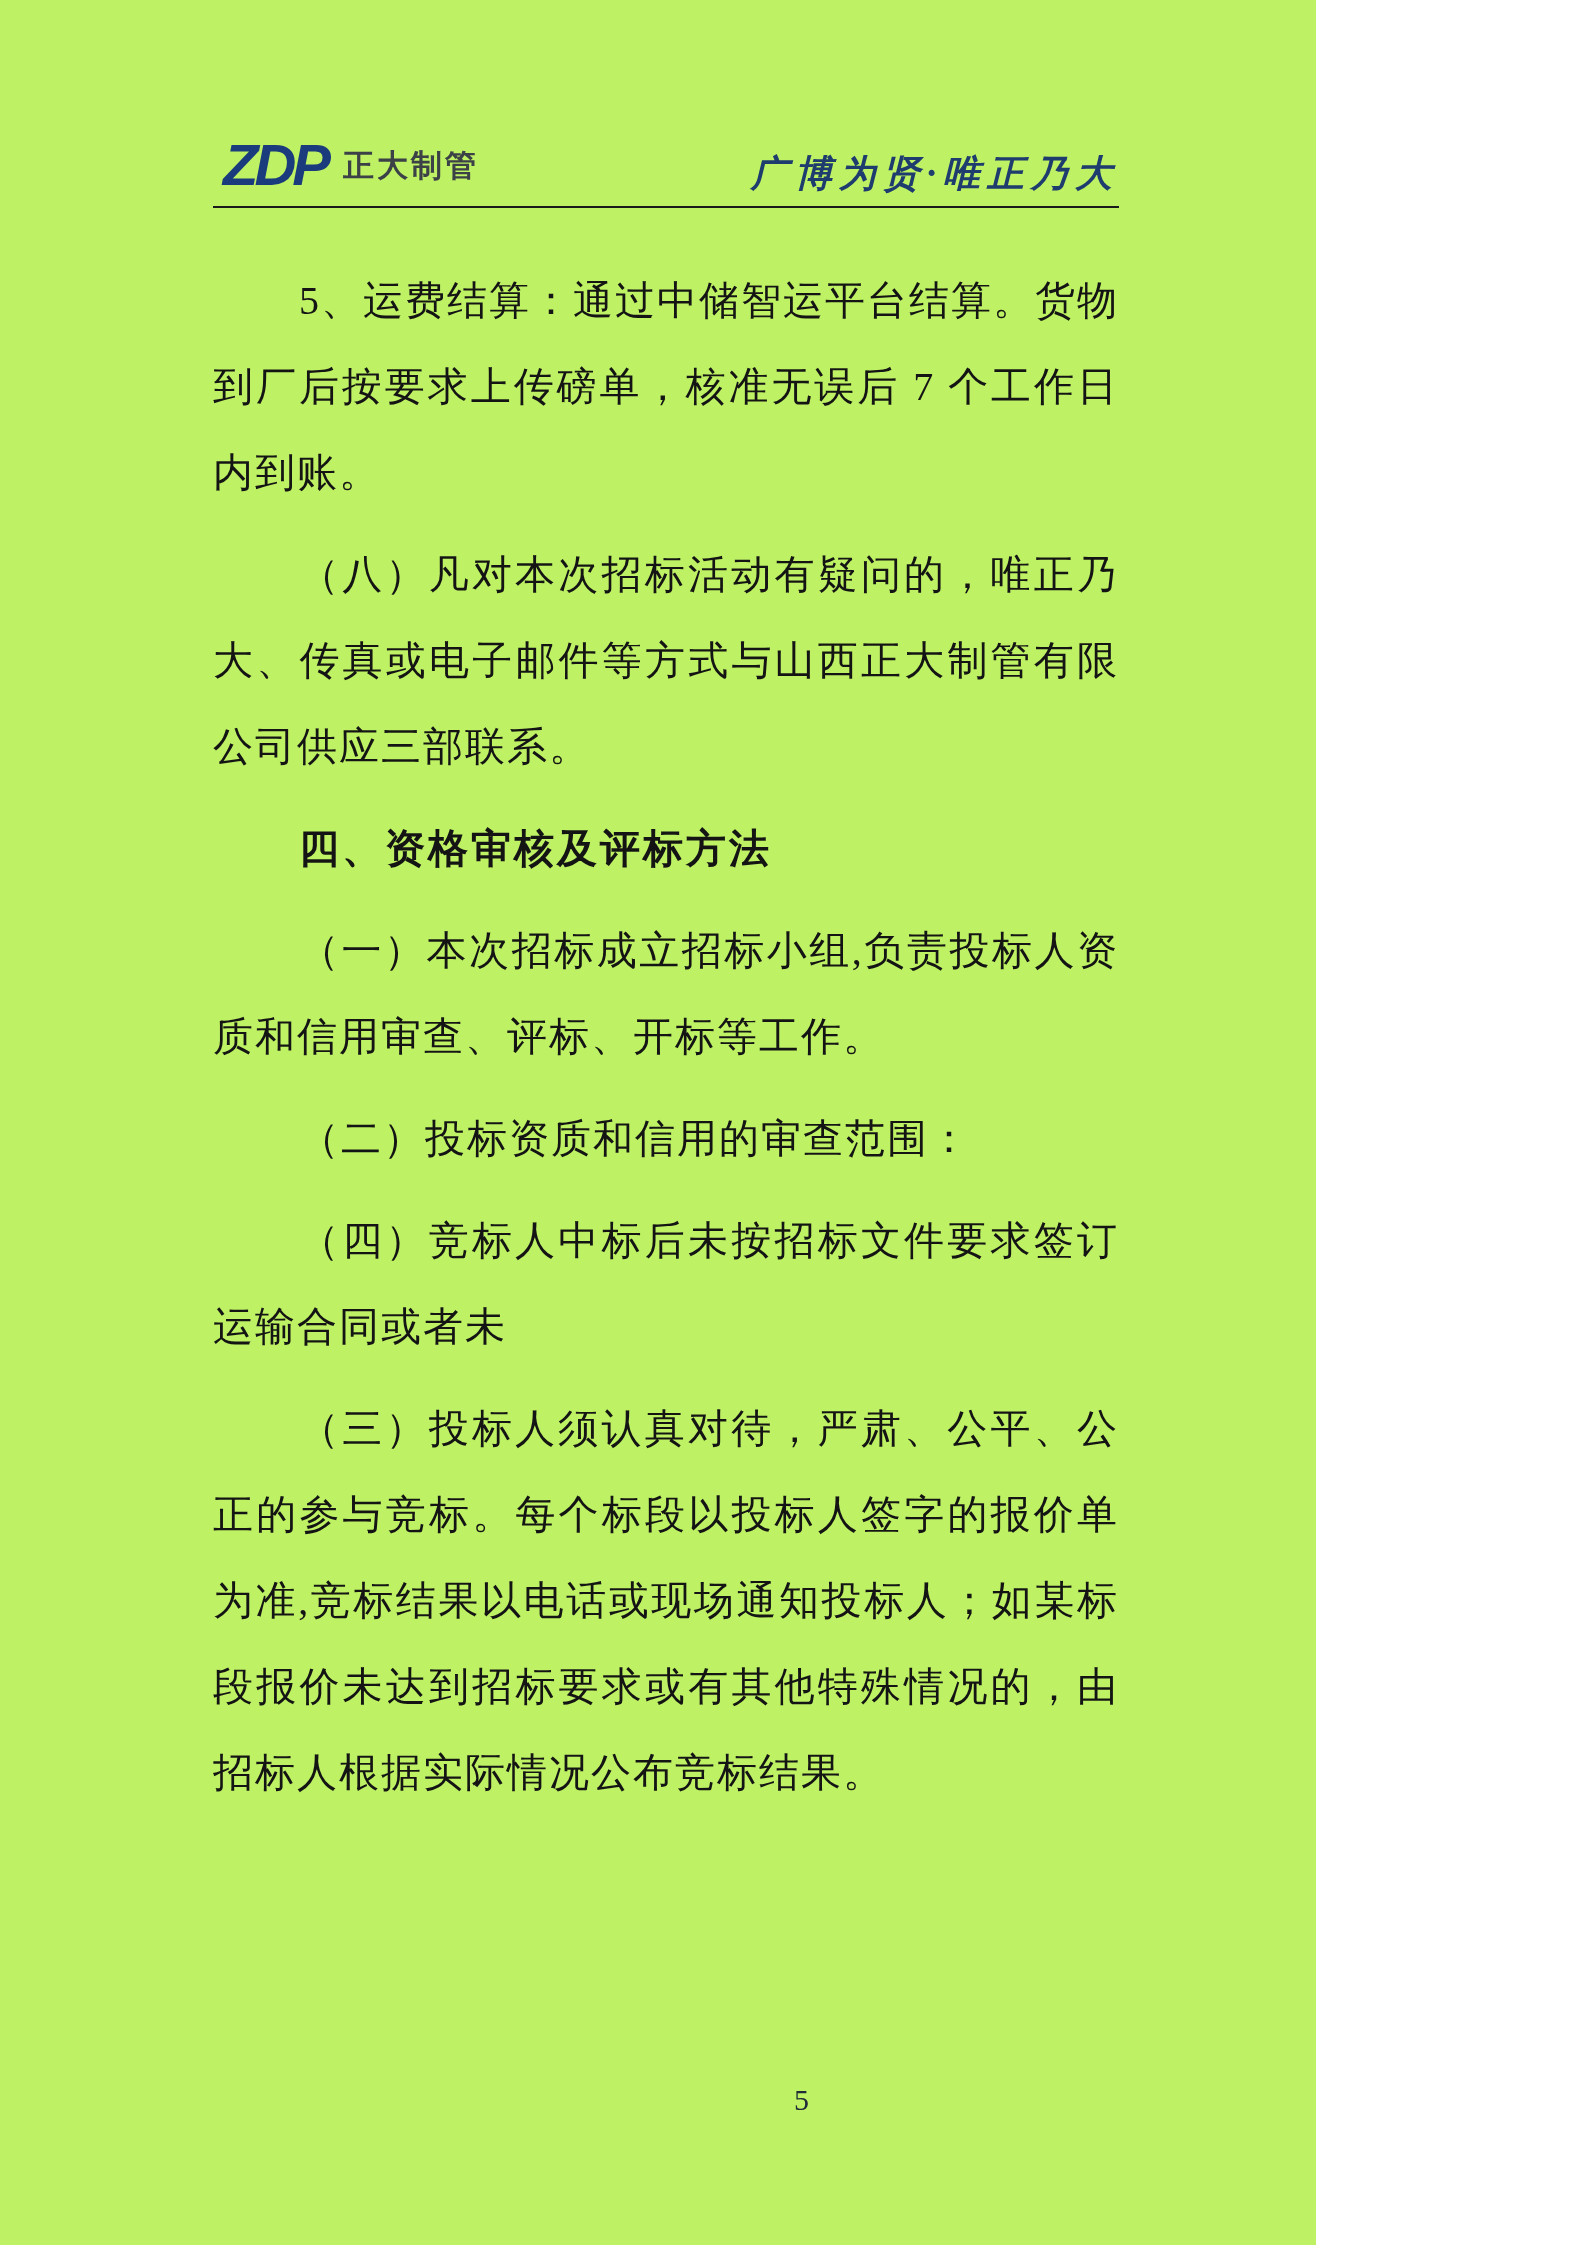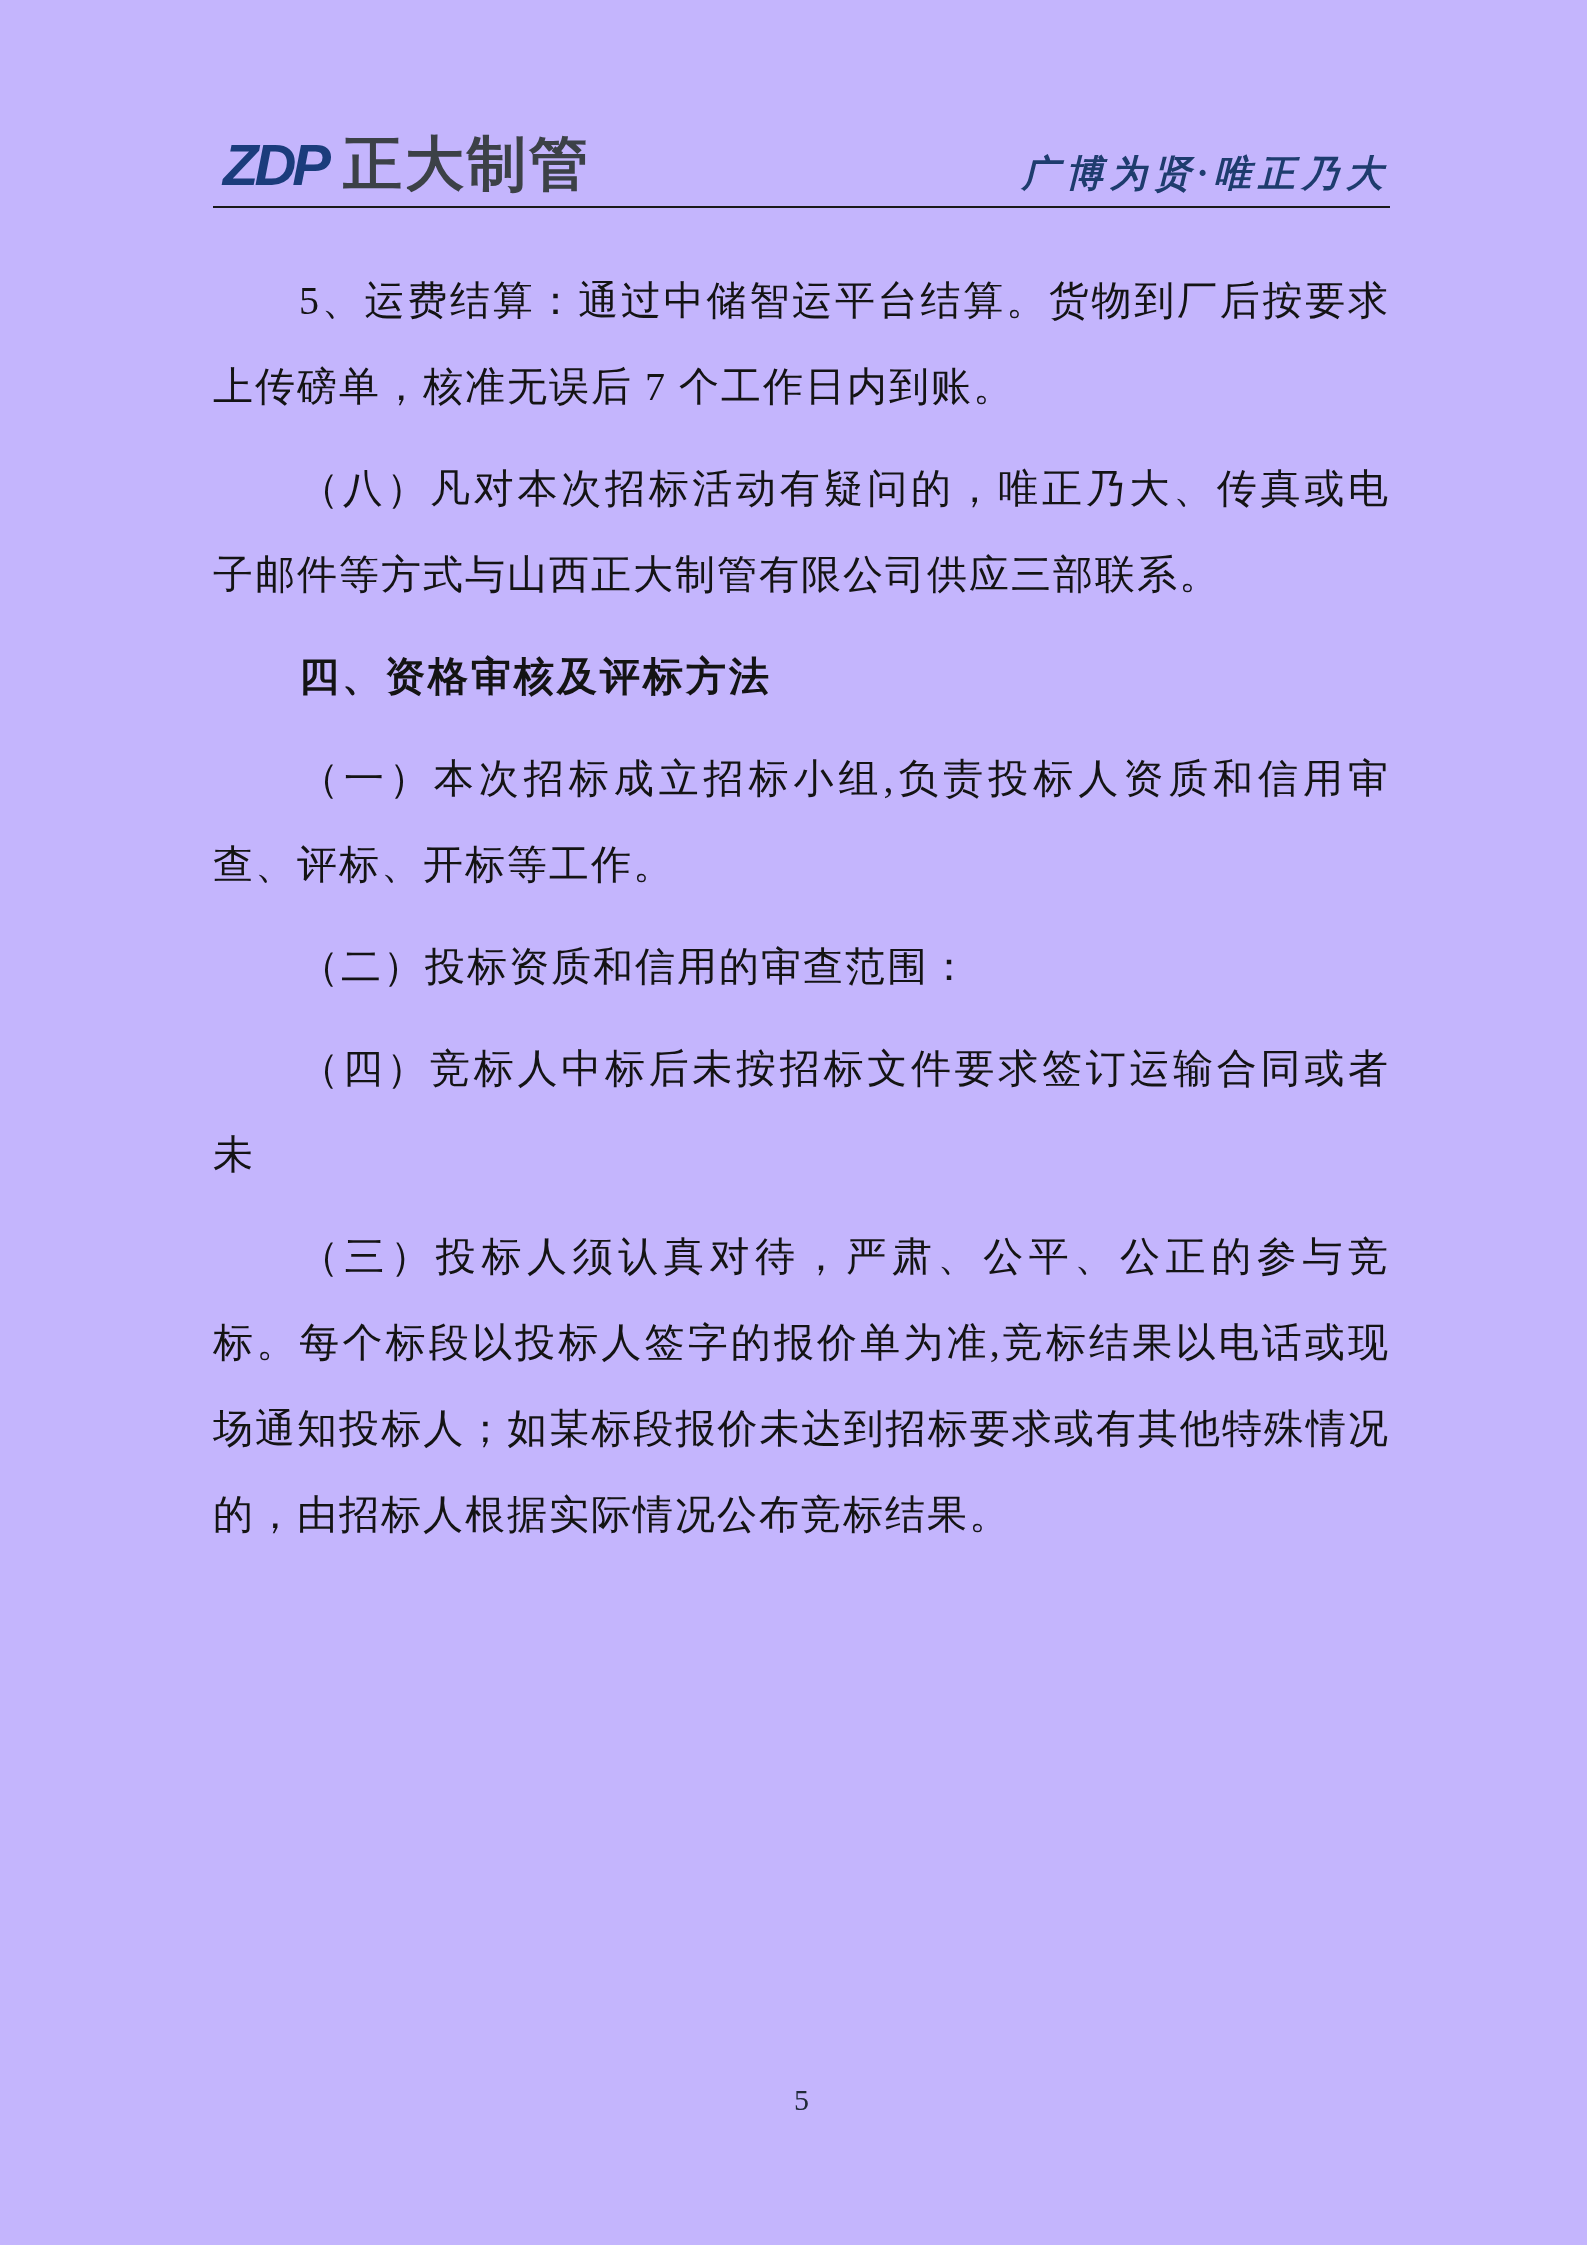--- a/index.html
+++ b/index.html
@@ -2,23 +2,23 @@
 <html lang="zh"><head>
 <meta charset="utf-8">
 <style>
   html, body {
     margin: 0;
     padding: 0;
     background: #ffffff;
   }
   .page {
     position: relative;
-    width: 1587px;
+    width: 1316px;
     height: 2245px;
-    background: #c4b5fd;
+    background: #bef264;
     overflow: hidden;
     font-family: "Liberation Serif", serif;
   }
 
   
   .header {
     margin: 128px 197px 0 213px;
     border-bottom: 2px solid #1a1a1a;
     display: flex;
     justify-content: space-between;
@@ -37,21 +37,21 @@
     font-style: italic;
     font-weight: 900;
     font-size: 58px;
     line-height: 1;
     letter-spacing: -4px;
     color: #1b3c7c;
   }
   .logo-name {
     font-family: "Liberation Sans", sans-serif;
     font-weight: 700;
-    font-size: 59px;
+    font-size: 31px;
     line-height: 1;
     letter-spacing: 3px;
     color: #3c4147;
   }
   .slogan {
     font-family: "Liberation Serif", serif;
     font-weight: 700;
     font-size: 37px;
     line-height: 1;
     letter-spacing: 7px;

